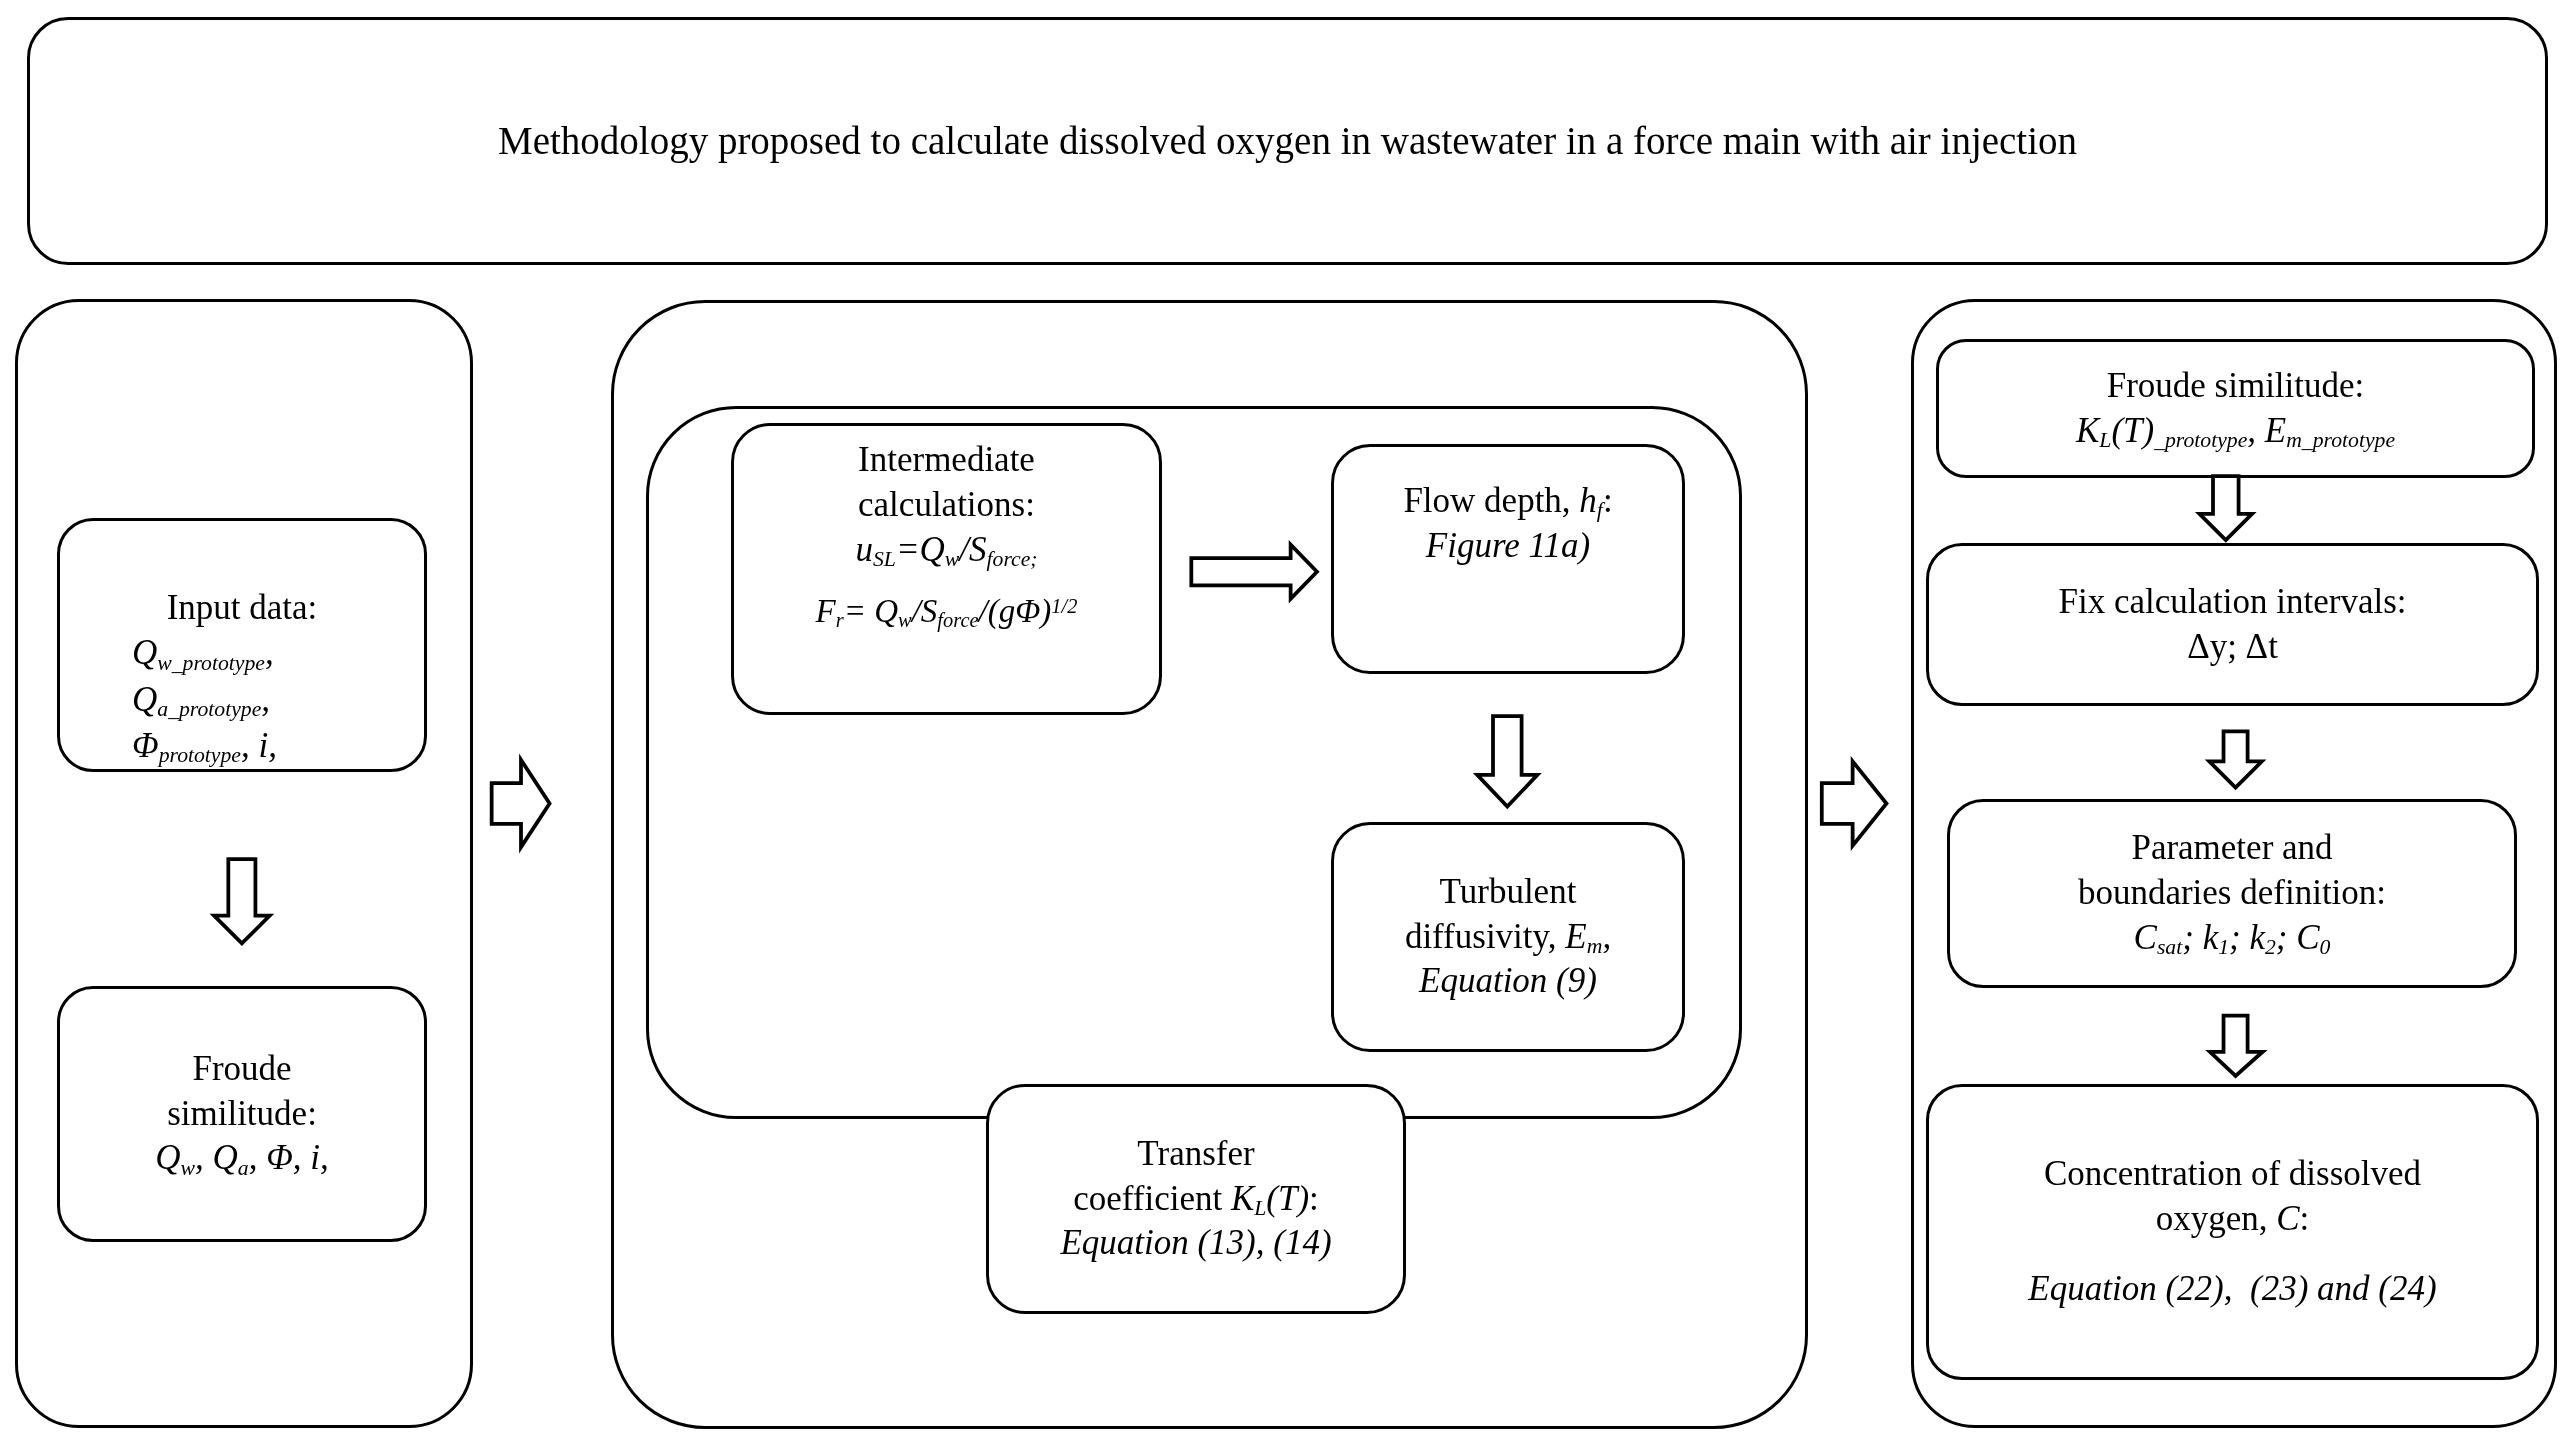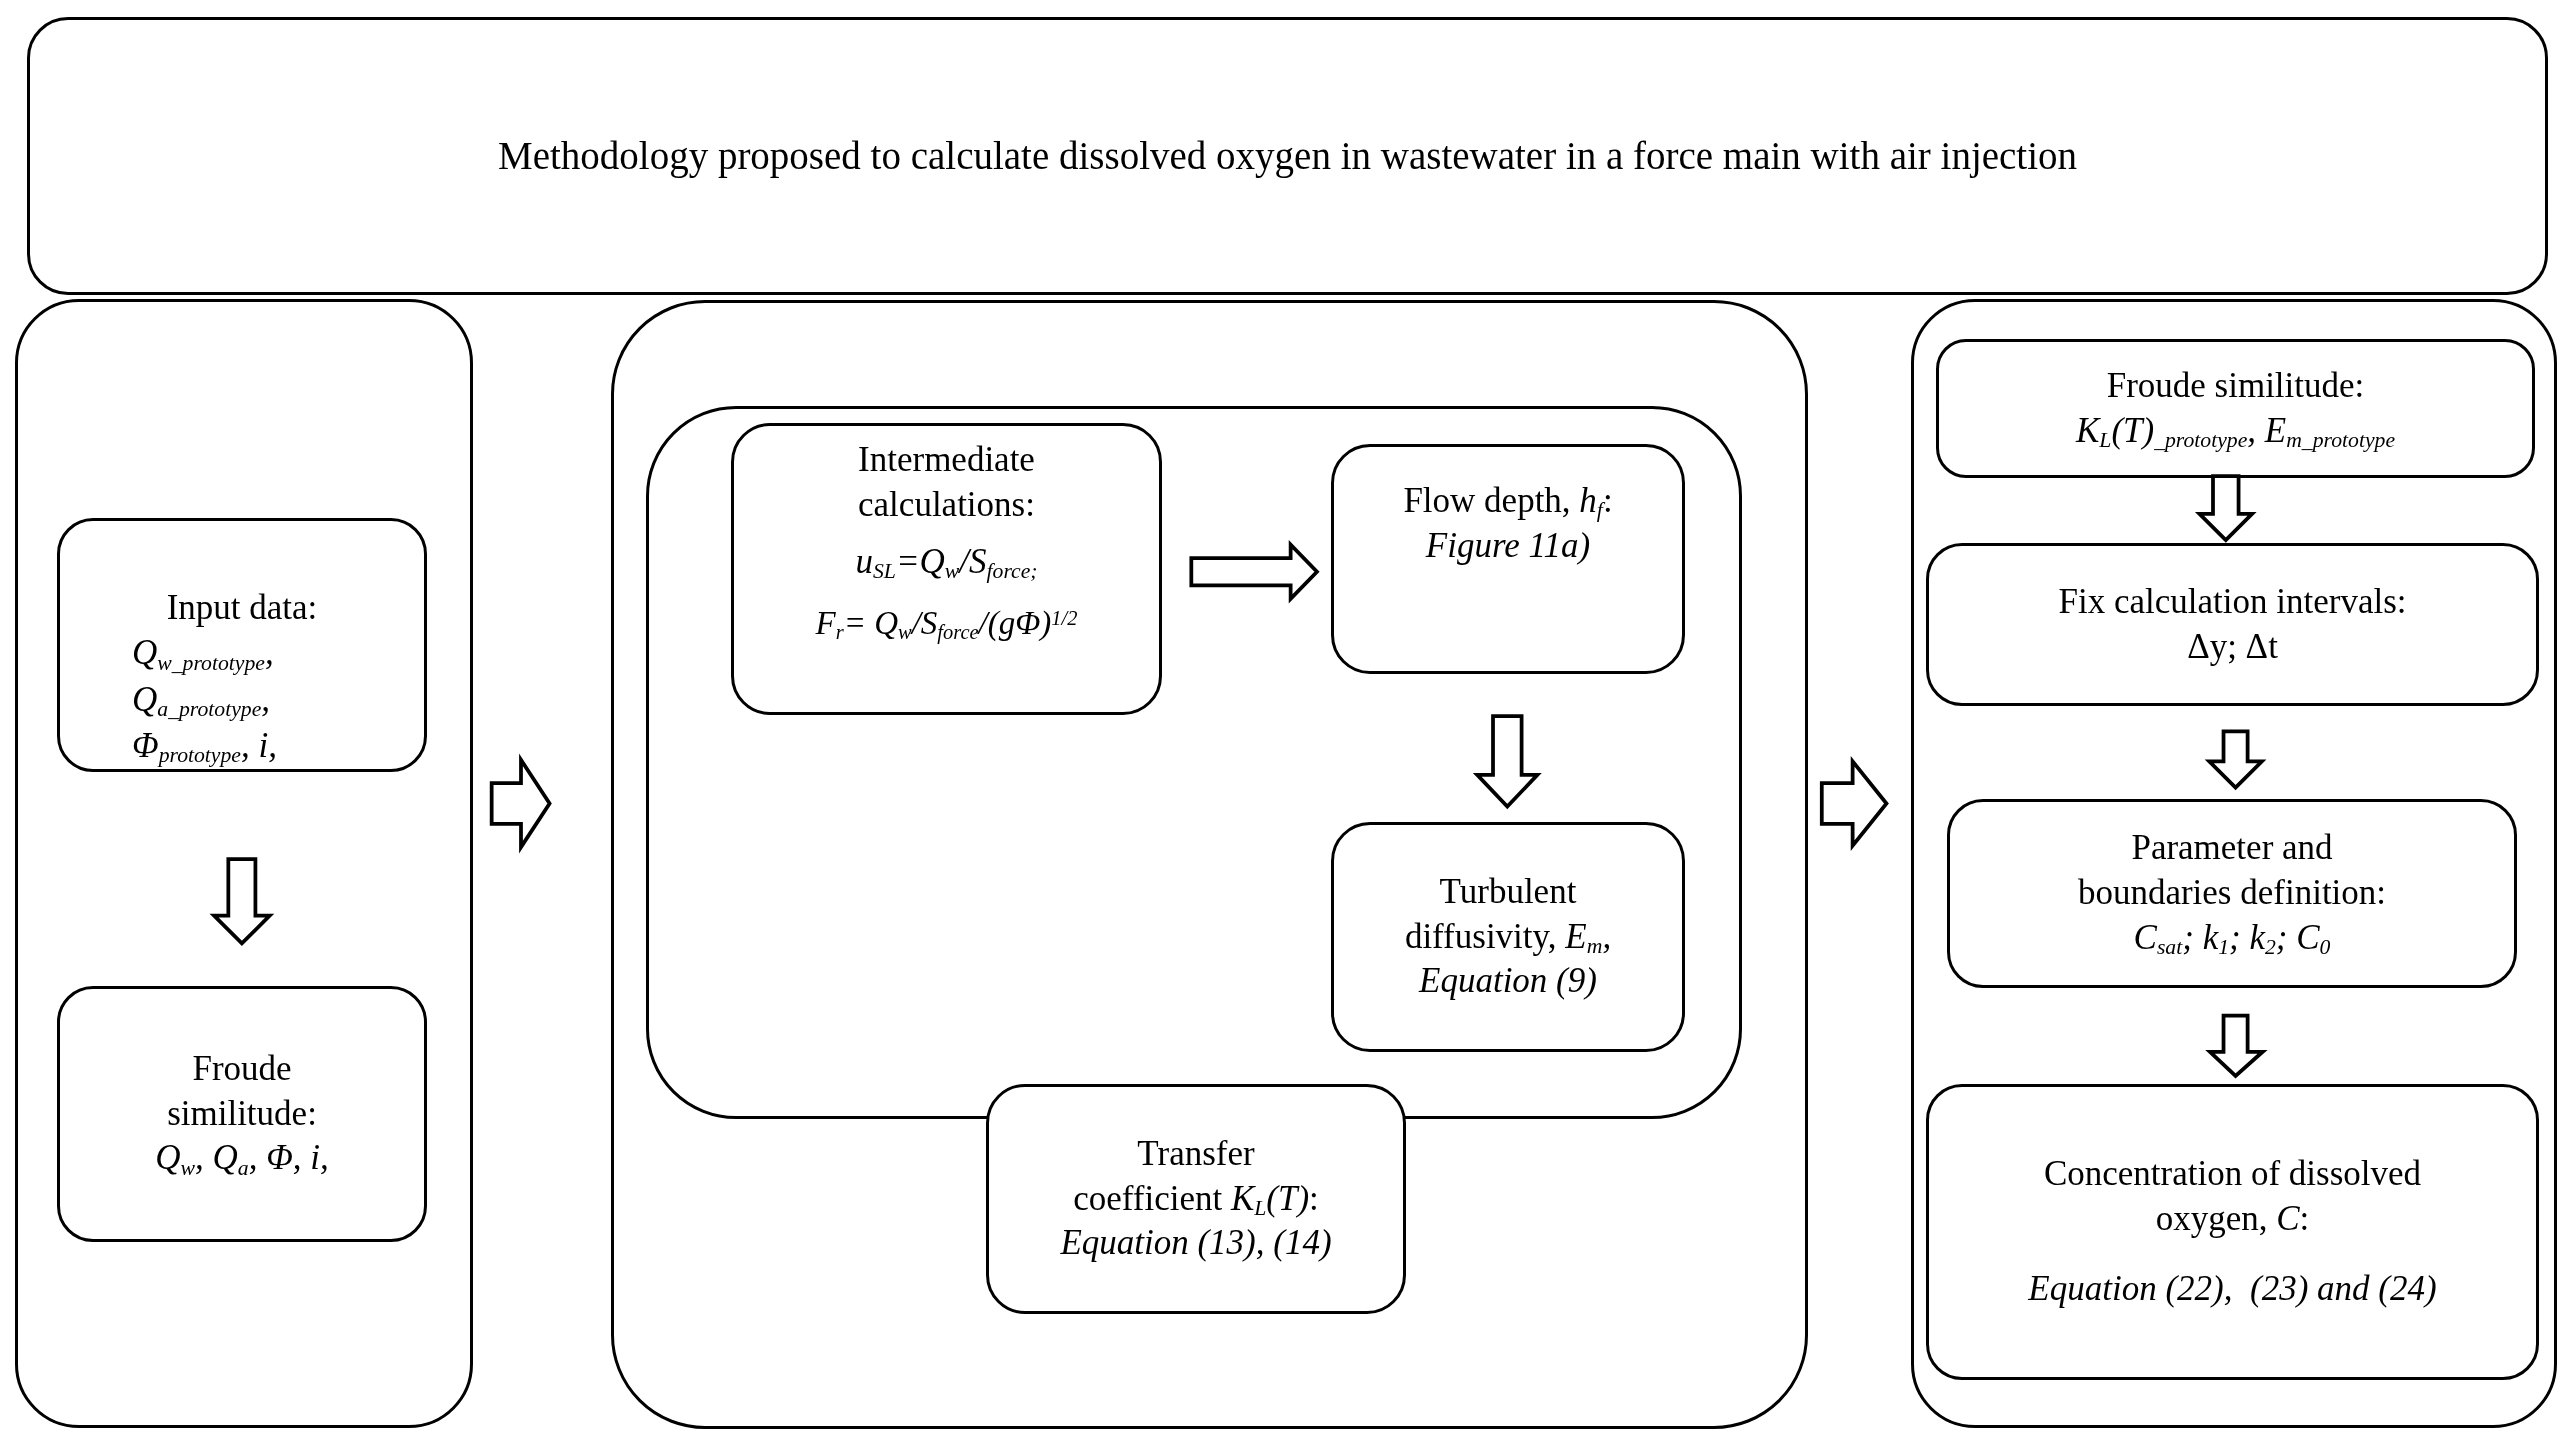--- a/index.html
+++ b/index.html
@@ -46,39 +46,39 @@
     vertical-align: baseline;
   }
   sup {
     font-size: 62%;
     line-height: 0;
     position: relative;
     top: -0.45em;
     vertical-align: baseline;
   }
   #title-box {
-    left: 27px; top: 16.6px; width: 2521px; height: 278px;
+    left: 27px; top: 16.6px; width: 2521px; height: 248px;
     border-radius: 41px;
     display: flex; align-items: center; justify-content: center;
     font-size: 39px;
   }
   #left-container   { left: 15px;   top: 299px; width: 458px;  height: 1129px; border-radius: 64px; }
   #middle-container { left: 611px;  top: 300px; width: 1197px; height: 1129px; border-radius: 94px; }
   #inner-group      { left: 646px;  top: 406px; width: 1096px; height: 713px;  border-radius: 90px; }
   #right-container  { left: 1911px; top: 299px; width: 646px;  height: 1129px; border-radius: 64px; }
 
   #input-box        { left: 57px;   top: 518px;  width: 370px; height: 254px; border-radius: 36px;
                       justify-content: flex-end; padding-top: 13px; }
   #input-box .sym-block { align-self: flex-start; text-align: left; padding-left: 72px; }
   #input-box .sym-block .line { line-height: 1.32; }
   #froude-left-box  { left: 57px;   top: 986px; width: 370px; height: 256px; border-radius: 36px; }
 
   #intermediate-box { left: 731px;  top: 423px;  width: 431px; height: 292px; border-radius: 39px;
                       justify-content: flex-start; padding-top: 12px; }
-  #intermediate-eq1 { margin-top: 12px; }
+  #intermediate-eq1 { }
   #intermediate-eq2 { margin-top: 18px; font-size: 33px; }
   #flow-depth-box   { left: 1331px; top: 444px;  width: 354px; height: 230px; border-radius: 39px;
                       justify-content: flex-start; padding: 32px 0 29px 0; }
   #turbulent-box    { left: 1331px; top: 822px; width: 354px; height: 230px; border-radius: 39px; }
   #transfer-box     { left: 986px; top: 1084px; width: 420px; height: 230px; border-radius: 39px; }
 
   #froude-right-box { left: 1936px; top: 339px;  width: 599px; height: 139px; border-radius: 30px; }
   #fix-box          { left: 1926px; top: 543px;  width: 613px; height: 163px; border-radius: 36px; }
   #param-box        { left: 1947px; top: 799px; width: 570px; height: 189px; border-radius: 36px; }
   #conc-box         { left: 1926px; top: 1084px; width: 613px; height: 296px; border-radius: 36px; }

